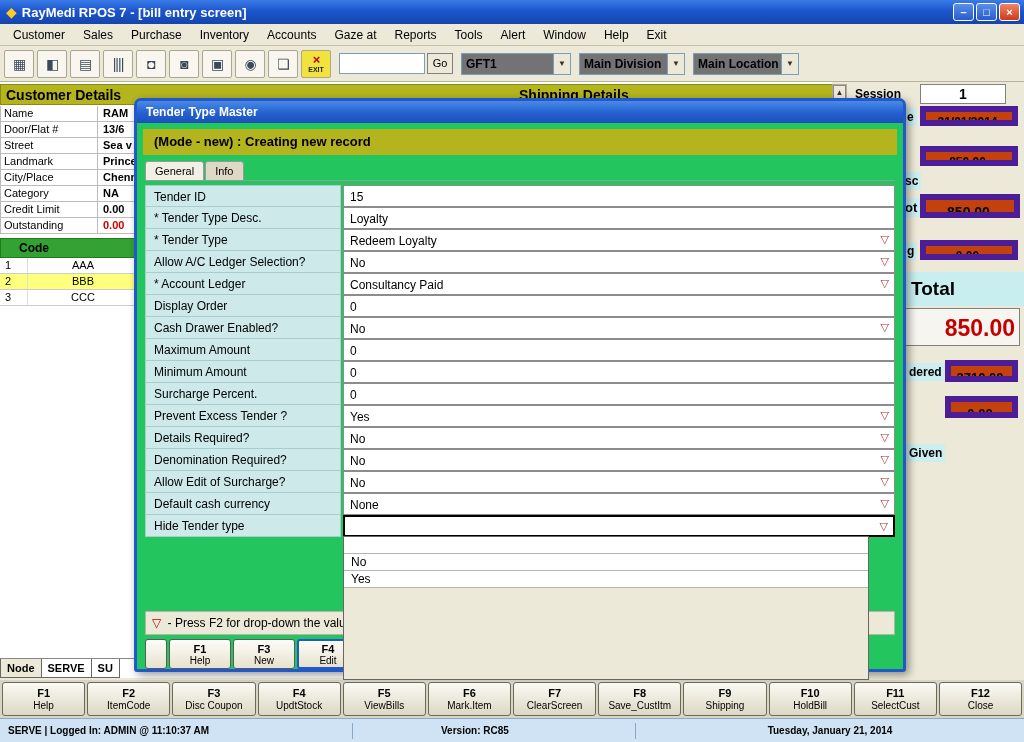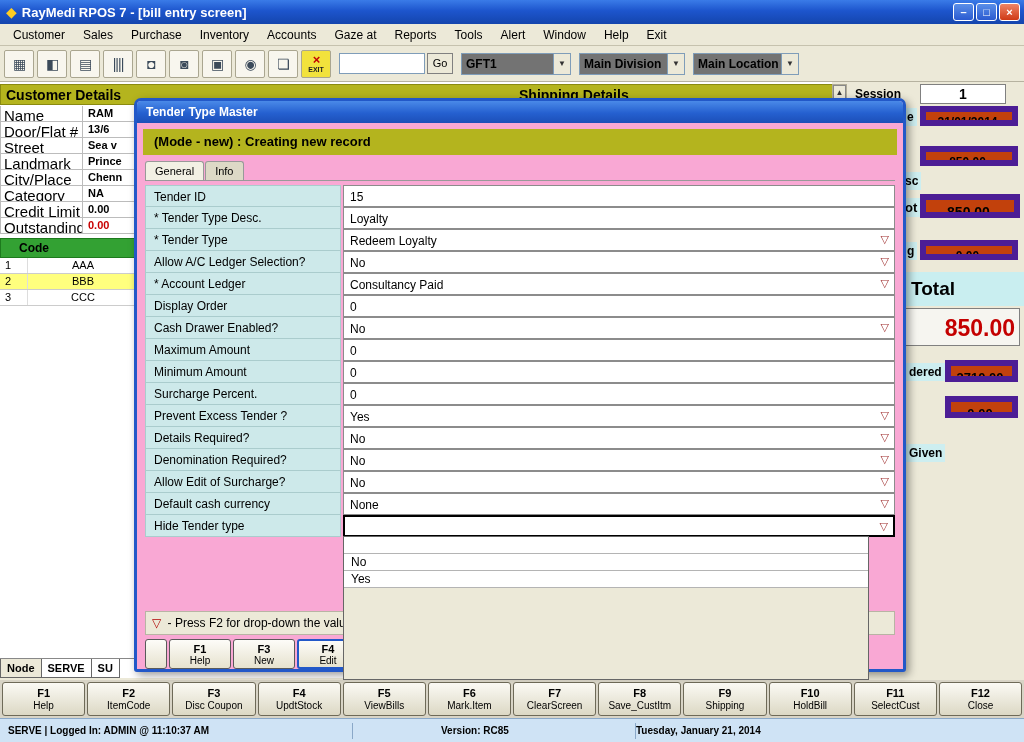--- a/index.html
+++ b/index.html
@@ -49,21 +49,21 @@
   .main-bg{position:absolute;top:82px;left:0;width:832px;height:576px;background:#fff;}
   .section-headers{position:absolute;top:84px;left:0;width:833px;height:21px;background:#b4b41e;border:1px solid #8a8a10;}
   .sec-title{position:absolute;top:2px;font-size:14px;font-weight:bold;color:#000;white-space:nowrap;}
   #cust-title{left:5px;} #ship-title{left:518px;}
   .vscroll{position:absolute;left:832px;top:84px;width:15px;height:574px;background:#d4d0c8;border:1px solid #b0ac98;}
   .vscroll-up{height:15px;background:#ece9d8;border:1px solid #888;font-size:8px;text-align:center;line-height:13px;color:#333;}
 
   
   .cust-table{position:absolute;top:106px;left:0;width:514px;border-left:1px solid #bbb;background:#fff;}
   .cust-row{display:flex;height:16px;border-bottom:1px solid #bcbcbc;background:#fff;}
-  .cust-label{width:82px;border-right:1px solid #bcbcbc;padding:1px 3px 0;font-size:15px;white-space:nowrap;overflow:hidden;}
+  .cust-label{width:97px;border-right:1px solid #bcbcbc;padding:1px 3px 0;font-size:11px;white-space:nowrap;overflow:hidden;}
   .cust-value{flex:1;padding:1px 5px 0;font-size:11px;font-weight:bold;white-space:nowrap;overflow:hidden;}
   .cust-value.red{color:#c80000;}
 
   
   .grid{position:absolute;top:238px;left:0;width:514px;}
   .grid-header{height:20px;background:#33a133;border:1px solid #1d7a1d;font-weight:bold;font-size:12px;padding:2px 0 0 18px;}
   .grid-row{display:flex;height:16px;background:#fff;border-bottom:1px solid #ccc;font-size:11px;}
   .grid-row.selected{background:#ffff7e;}
   .grid-num{width:28px;padding:1px 0 0 5px;border-right:1px solid #ddd;}
   .grid-code{width:110px;text-align:center;padding-top:1px;}
@@ -91,21 +91,21 @@
   .box-tendered{top:278px;left:98px;width:73px;height:22px;font-size:13px;padding:4px 3px 0 0;}
   .box-given{top:314px;left:98px;width:73px;height:22px;font-size:13px;padding:4px 3px 0 0;}
 
   
   .node-bar{position:absolute;left:0;top:658px;width:514px;height:20px;background:#fff;border-top:1px solid #888;
     display:flex;font-size:11px;font-weight:bold;}
   .node-cell{border-right:1px solid #666;border-bottom:1px solid #666;padding:3px 6px 0;white-space:nowrap;}
   .node-cell:first-child{background:#ece9d8;border-left:1px solid #666;}
 
   
-  .dialog{position:absolute;left:134px;top:98px;width:772px;height:574px;background:#f9a8d4;
+  .dialog{position:absolute;left:134px;top:98px;width:772px;height:574px;background:#22c55e;
     border:3px solid #2258c8;border-radius:7px 7px 3px 3px;box-shadow:3px 3px 8px rgba(0,0,0,.4);z-index:20;}
   .dlg-titlebar{height:22px;background:linear-gradient(180deg,#4a8ae8 0%,#2560d0 55%,#1c4fb8 100%);
     border-radius:4px 4px 0 0;display:flex;align-items:center;padding-left:9px;}
   .dlg-title{color:#fff;font-weight:bold;font-size:12px;}
   .dlg-body{position:absolute;top:22px;left:0;right:0;bottom:0;}
   .mode-banner{position:absolute;top:6px;left:6px;right:6px;height:26px;background:#b4b41e;
     font-size:13px;font-weight:bold;padding:5px 0 0 11px;}
   .dlg-tabs{position:absolute;top:38px;left:8px;height:19px;display:flex;}
   .dlg-tab{padding:3px 9px 0;font-size:11px;border:1px solid #999;border-bottom:none;background:#ddd9c6;
     margin-right:1px;border-radius:3px 3px 0 0;}
@@ -138,21 +138,21 @@
     display:flex;flex-direction:column;align-items:center;justify-content:center;overflow:hidden;}
   .fk-key{font-weight:bold;font-size:11px;line-height:13px;}
   .fk-label{font-size:10px;line-height:11px;white-space:nowrap;}
 
   
   .statusbar{position:absolute;left:0;top:718px;width:1024px;height:24px;background:#cfe3f5;border-top:1px solid #8aa8c8;
     display:flex;align-items:center;font-size:10px;font-weight:bold;}
   .sb-left{width:352px;padding-left:8px;white-space:nowrap;overflow:hidden;}
   .sb-sep{width:1px;height:16px;background:#8aa8c8;}
   .sb-version{width:282px;padding-left:88px;white-space:nowrap;}
-  .sb-right{flex:1;text-align:left;padding-right:0;white-space:nowrap;}
+  .sb-right{flex:1;text-align:center;padding-right:0;white-space:nowrap;}
 </style>
 </head>
 <body>
 
 <div id="screen">
 
   <div class="titlebar">
     <span class="logo">◆</span>
     <span class="title">RayMedi RPOS 7 - [bill entry screen]</span>
     <div class="winbtns" id="win-buttons">

